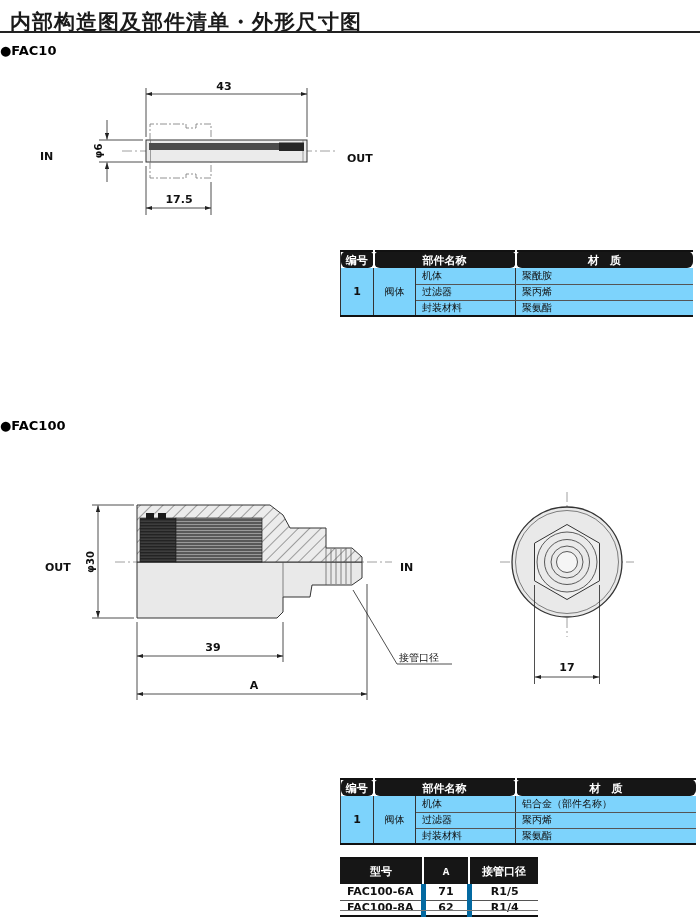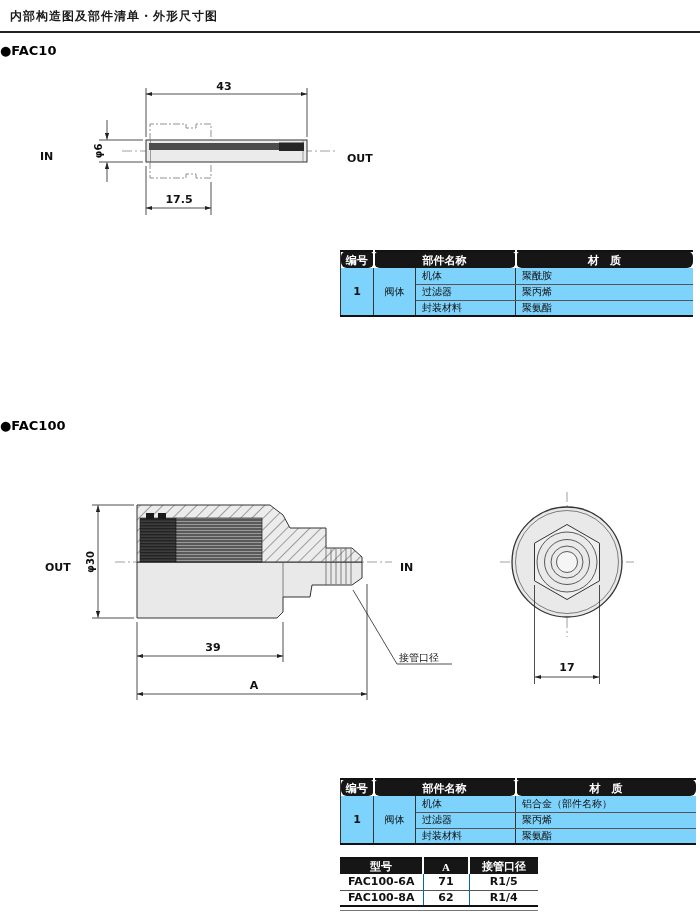--- a/index.html
+++ b/index.html
@@ -2,21 +2,21 @@
 <html><head>
 <meta charset="utf-8">
 <style>
   * { margin:0; padding:0; box-sizing:border-box; }
   html,body { width:700px; height:918px; background:#ffffff; font-family:"Liberation Sans", sans-serif; color:#111; }
   .page { position:relative; width:700px; height:918px; background:#fff; overflow:hidden; }
 
   .page-title {
     position:absolute; left:10px; top:8px; width:680px;
     font-family:"DejaVu Serif","Liberation Serif",serif;
-    font-size:12px; font-weight:bold; letter-spacing:1px; color:#1a1a1a;
+    font-size:21px; font-weight:bold; letter-spacing:1px; color:#1a1a1a;
   }
   .title-rule { position:absolute; left:0; top:31px; width:700px; height:2px; background:#222; }
 
   .section-heading {
     position:absolute; left:0;
     font-size:13px; font-weight:bold; color:#000;
     font-family:"DejaVu Sans","Liberation Sans",sans-serif;
   }
   .section-heading.fac10 { top:43px; }
   .section-heading.fac100 { top:418px; }
@@ -47,28 +47,28 @@
   table.parts-table tr:last-child td { border-bottom:none;margin-left:12px; }
   table.parts-table td.center { text-align:center; padding:0; }
   table.parts-table td.num { font-family:"DejaVu Sans","Liberation Sans",sans-serif; font-weight:bold; font-size:11px; }
 
   table.model-table {
     position:absolute; border-collapse:collapse; table-layout:fixed;
     border-top:2px solid #111; border-bottom:2px solid #111;
     font-family:"DejaVu Sans","Liberation Sans",sans-serif; font-size:11px; color:#111;
   }
   table.model-table th {
-    background:#161616; color:#fff; font-weight:bold; font-size:11px; height:16px;
+    background:#161616; color:#fff; font-weight:bold; font-size:11px; height:26px;
     text-align:center; border-left:2px solid #fff;
-    font-family:Liberation Serif, serif;
+    font-family:Liberation Mono, monospace;
   }
   table.model-table th:first-child { border-left:none; }
   table.model-table td {
     height:16px; text-align:center; font-weight:bold;
-    border-right:1px solid #0369a1; border-bottom:1px solid #555; background:#fff;
+    border-right:5px solid #0369a1; border-bottom:1px solid #555; background:#fff;
   }
   table.model-table td.last-col { border-right:none; }
   table.model-table tr:last-child td { border-bottom:none; }
   .model-table-underline { position:absolute; left:340px; top:910px; width:198px; height:1px; background:#777; }
 </style>
 </head>
 <body>
 
 <div class="page">
 

